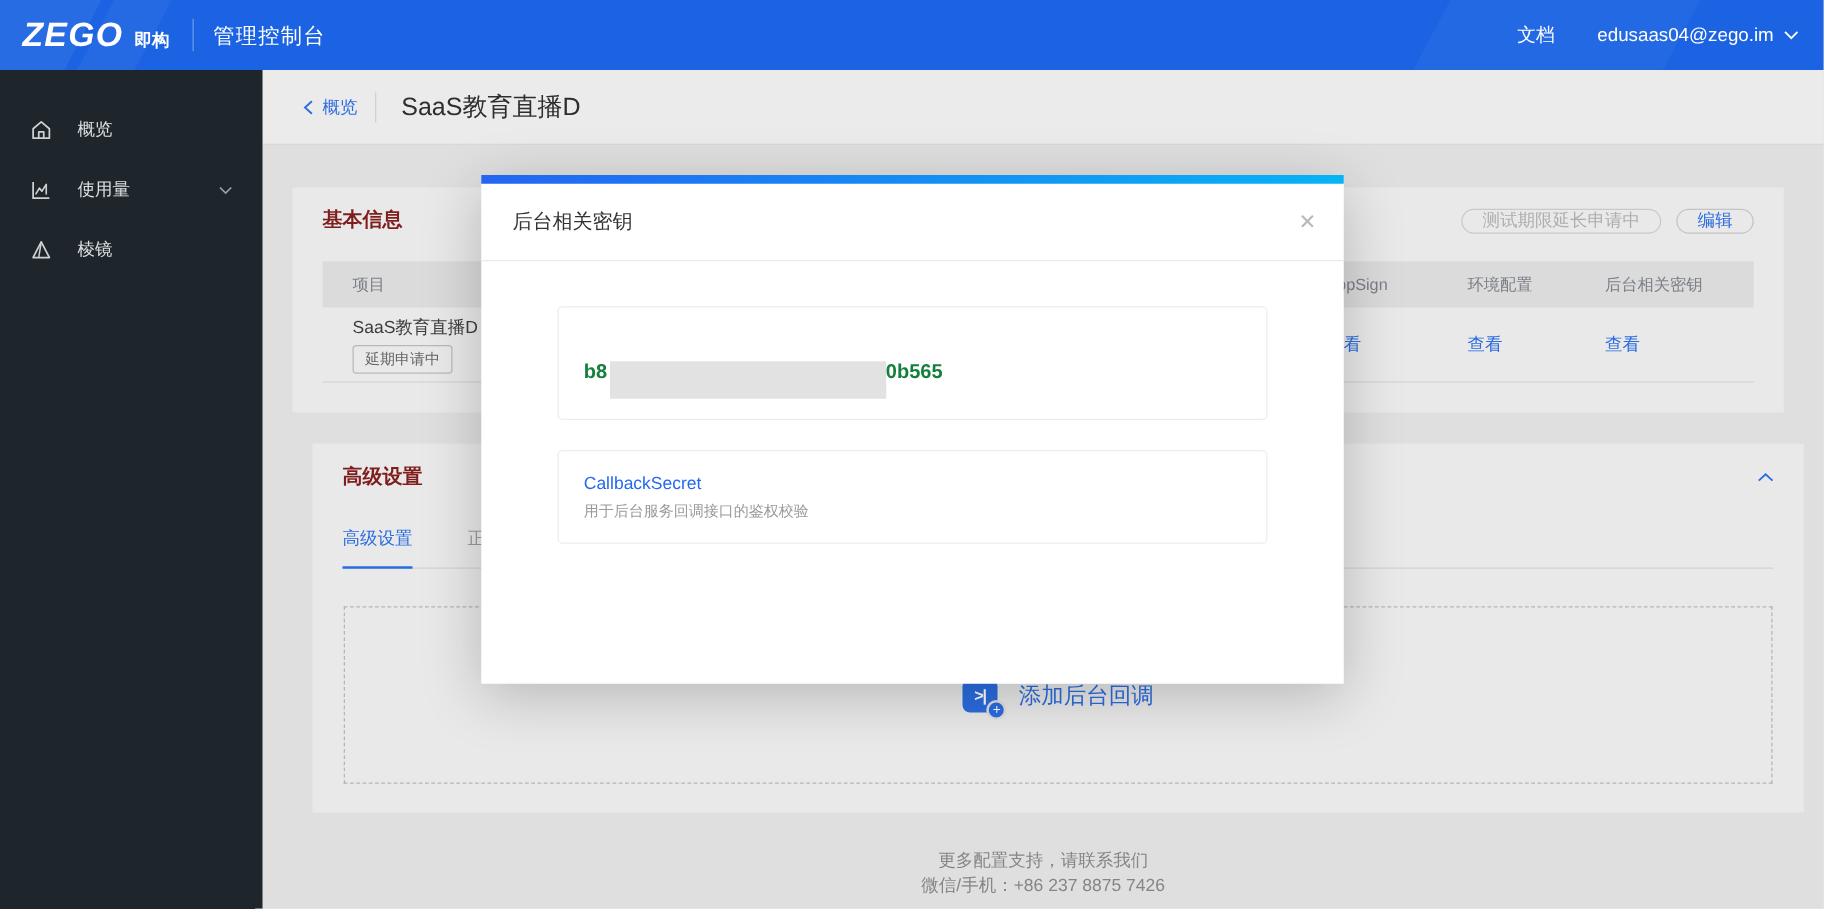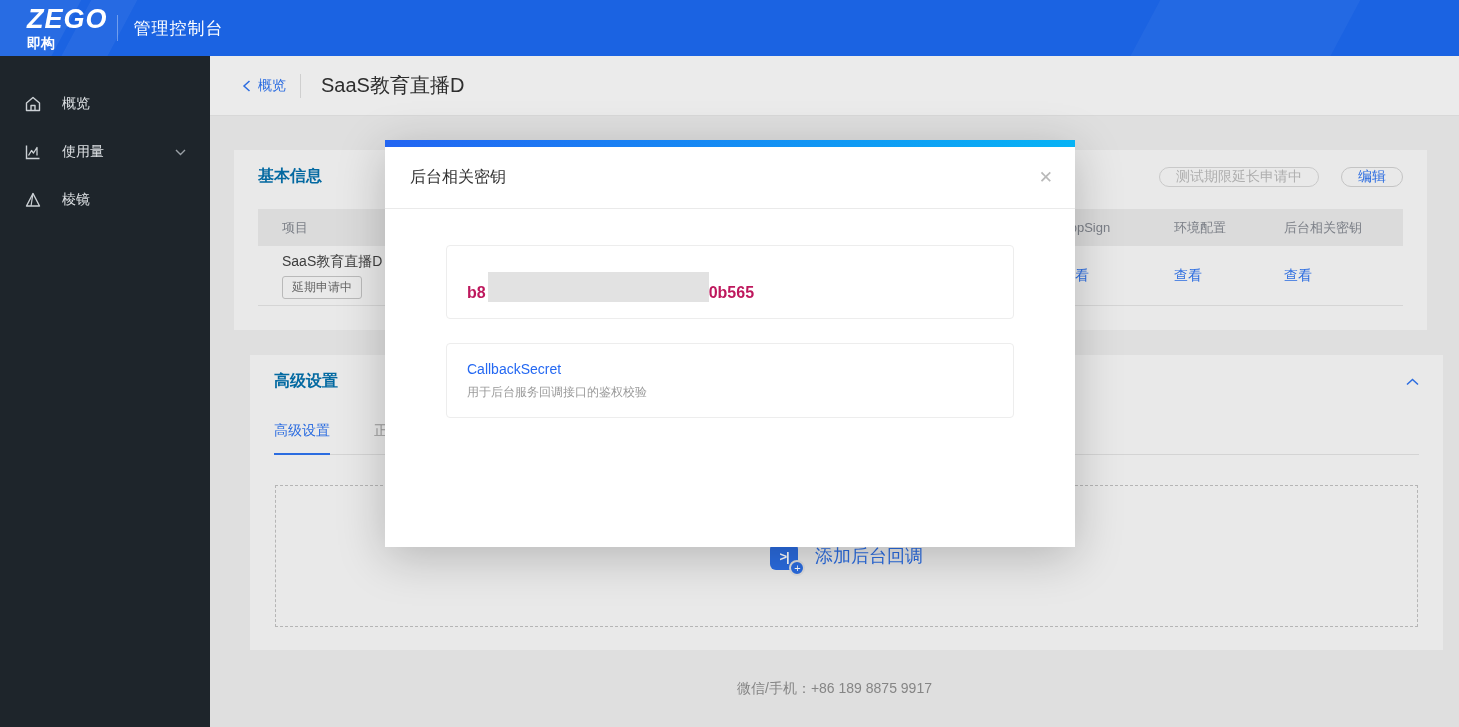--- a/index.html
+++ b/index.html
@@ -5,21 +5,21 @@
   * { margin:0; padding:0; box-sizing:border-box; }
   html,body { width:1459px; height:727px; overflow:hidden; font-family:"Liberation Sans","DejaVu Sans",sans-serif; }
   .page { position:relative; width:1459px; height:727px; background:#dfdfdf; }
 
   
   .topbar { position:absolute; left:0; top:0; width:1459px; height:56px; background:#1b63e2; display:flex; align-items:center; overflow:hidden; z-index:5; }
   .deco { position:absolute; top:-20px; height:120px; background:rgba(255,255,255,0.06); transform:skewX(-28deg); }
   .deco.d1 { left:-30px; width:90px; }
   .deco.d2 { left:70px; width:46px; background:rgba(255,255,255,0.05); }
   .deco.d3 { right:120px; width:200px; background:rgba(255,255,255,0.04); }
-  .logo { display:flex; align-items:baseline; padding-left:18px; color:#fff; cursor:pointer; position:relative;flex-direction:column; }
+  .logo { display:flex; align-items:baseline; padding-left:18px; color:#fff; cursor:pointer; position:relative; }
   .logo-en { font-size:27px; font-weight:800; letter-spacing:1px; font-style:italic; }
   .logo-cn { font-size:14px; font-weight:700; margin-left:9px; }
   .topbar-divider { width:1px; height:26px; background:rgba(255,255,255,0.35); margin:0 16px 0 18px; }
   .console-title { color:#fff; font-size:17px; letter-spacing:1px; }
   .topbar-right { margin-left:auto; display:flex; align-items:center; gap:34px; padding-right:20px; position:relative; }
   .docs-link { color:#fff; font-size:15px; cursor:pointer; }
   .account { display:flex; align-items:center; gap:8px; color:#fff; font-size:15px; cursor:pointer; }
 
   
   .sidebar { position:absolute; left:0; top:56px; width:210px; height:671px; background:#1e252b; padding-top:24px; z-index:4; }
@@ -31,25 +31,25 @@
   .main { position:absolute; left:210px; top:56px; width:1249px; height:671px; background:#dfdfdf; }
   .breadcrumb-bar { height:60px; background:#ebebeb; border-bottom:1px solid #d8d8d8; display:flex; align-items:center; padding-left:32px; }
   .back { display:flex; align-items:center; gap:7px; color:#2b6ce0; font-size:14px; cursor:pointer; }
   .crumb-divider { width:1px; height:24px; background:#cfcfcf; margin:0 20px 0 14px; }
   .page-title { font-size:20px; font-weight:500; color:#2e2e2e; }
 
   .card { position:absolute; background:#e9e9e9; }
   .basic-card { left:24px; top:94px; width:1193px; height:180px; }
   .adv-card  { left:40px; top:299px; width:1193px; height:295px; }
   .card-head { display:flex; align-items:center; justify-content:space-between; padding:16px 24px 0 24px; }
-  .card-title { font-size:16px; font-weight:600; color:#0369a1; }
+  .card-title { font-size:16px; font-weight:600; color:#7f1d1d; }
   .head-actions { display:flex; align-items:center; }
   .btn { height:20px; border-radius:14px; font-size:14px; padding:0 16px; background:transparent; cursor:pointer; font-family:Liberation Serif, serif; }
   .btn-disabled { border:1px solid #c9c9c9; color:#aeaeae; cursor:default; }
-  .btn-edit { border:1px solid #c4c4c4; color:#2b6ce0; margin-left:22px; }
+  .btn-edit { border:1px solid #c4c4c4; color:#2b6ce0; margin-left:12px; }
 
   
   .table { margin:22px 24px 0 24px; }
   .thead, .trow { display:flex; }
   .thead { height:37px; background:#dbdbdb; align-items:center; color:#7b7f87; font-size:13px; }
   .trow { height:60px; align-items:center; border-bottom:1px solid #d5d5d5; }
   .col-project { flex:1; padding-left:24px; }
   .col-appsign { width:113px; }
   .col-env { width:110px; }
   .col-secret { width:119px; }
@@ -71,40 +71,49 @@
   
   .modal { position:absolute; left:385px; top:140px; width:690px; height:407px; background:#ffffff; box-shadow:0 10px 45px rgba(0,0,0,0.22); z-index:10; }
   .modal-bar { height:7px; background:linear-gradient(90deg,#2365f2 0%,#07b3f5 100%); }
   .modal-head { height:62px; display:flex; align-items:center; justify-content:space-between; padding:0 22px 0 25px; border-bottom:1px solid #eaeaea; }
   .modal-title { font-size:16px; color:#333; }
   .modal-close { font-size:17px; color:#b9b9b9; cursor:pointer; line-height:1; }
   .modal-body { padding:36px 61px 0 61px; }
   .secret-card { border:1px solid #ededed; border-radius:4px; padding:17px 20px 16px 20px; margin-bottom:24px; background:#fff; }
   .secret-name { color:#2468f2; font-size:14px; cursor:pointer; }
   .secret-desc { color:#9a9a9a; font-size:12px; margin-top:7px; }
-  .secret-value { margin-top:9px; font-weight:700; font-size:16px; color:#be185d; display:flex; align-items:flex-end; height:30px; }
+  .secret-value { margin-top:26px; font-weight:700; font-size:16px; color:#15803d; display:flex; align-items:flex-start; height:30px; }
   .redact { display:inline-block; height:30px; background:#e2e2e2; }
   .redact.r1 { width:221px; margin-left:2px; }
   .redact.r2 { width:223px; margin-right:-5px; }
 </style>
 </head>
 <body>
 
 <div class="page">
 
   <header class="topbar">
     <div class="deco d1"></div>
     <div class="deco d2"></div>
     <div class="deco d3"></div>
     <div class="logo">
       <span class="logo-en">ZEGO</span>
       <span class="logo-cn">即构</span>
     </div>
     <div class="topbar-divider"></div>
     <div class="console-title">管理控制台</div>
+    <div class="topbar-right">
+      <a class="docs-link">文档</a>
+      <div class="account">
+        <span>edusaas04@zego.im</span>
+        <svg width="12" height="8" viewBox="0 0 12 8">
+            <polyline points="1,1.5 6,6.5 11,1.5" fill="none" stroke="#ffffff" stroke-width="1.5"></polyline>
+          </svg>
+      </div>
+    </div>
   </header>
 
   <aside class="sidebar">
     <div class="side-item">
       <svg width="18" height="18" viewBox="0 0 18 18">
           <path d="M2.5 8 L9 2.5 L15.5 8 V15.5 H2.5 Z M7 15.5 V10.5 H11 V15.5" fill="none" stroke="#ccd1d5" stroke-width="1.4" stroke-linejoin="round"></path>
         </svg>
       <span>概览</span>
     </div>
     <div class="side-item">
@@ -183,21 +192,22 @@
           <span class="cb-icon">
             <span>&gt;|</span>
             <span class="cb-plus">+</span>
           </span>
           <span>添加后台回调</span>
         </div>
       </div>
     </section>
 
     <div class="footer">
-      <div>微信/手机：+86 189 8875 9917</div>
+      <div>更多配置支持，请联系我们</div>
+      <div>微信/手机：+86 237 8875 7426</div>
     </div>
   </div>
 
   <div class="modal">
     <div class="modal-bar"></div>
     <div class="modal-head">
       <div class="modal-title">后台相关密钥</div>
       <div class="modal-close">✕</div>
     </div>
     <div class="modal-body">

